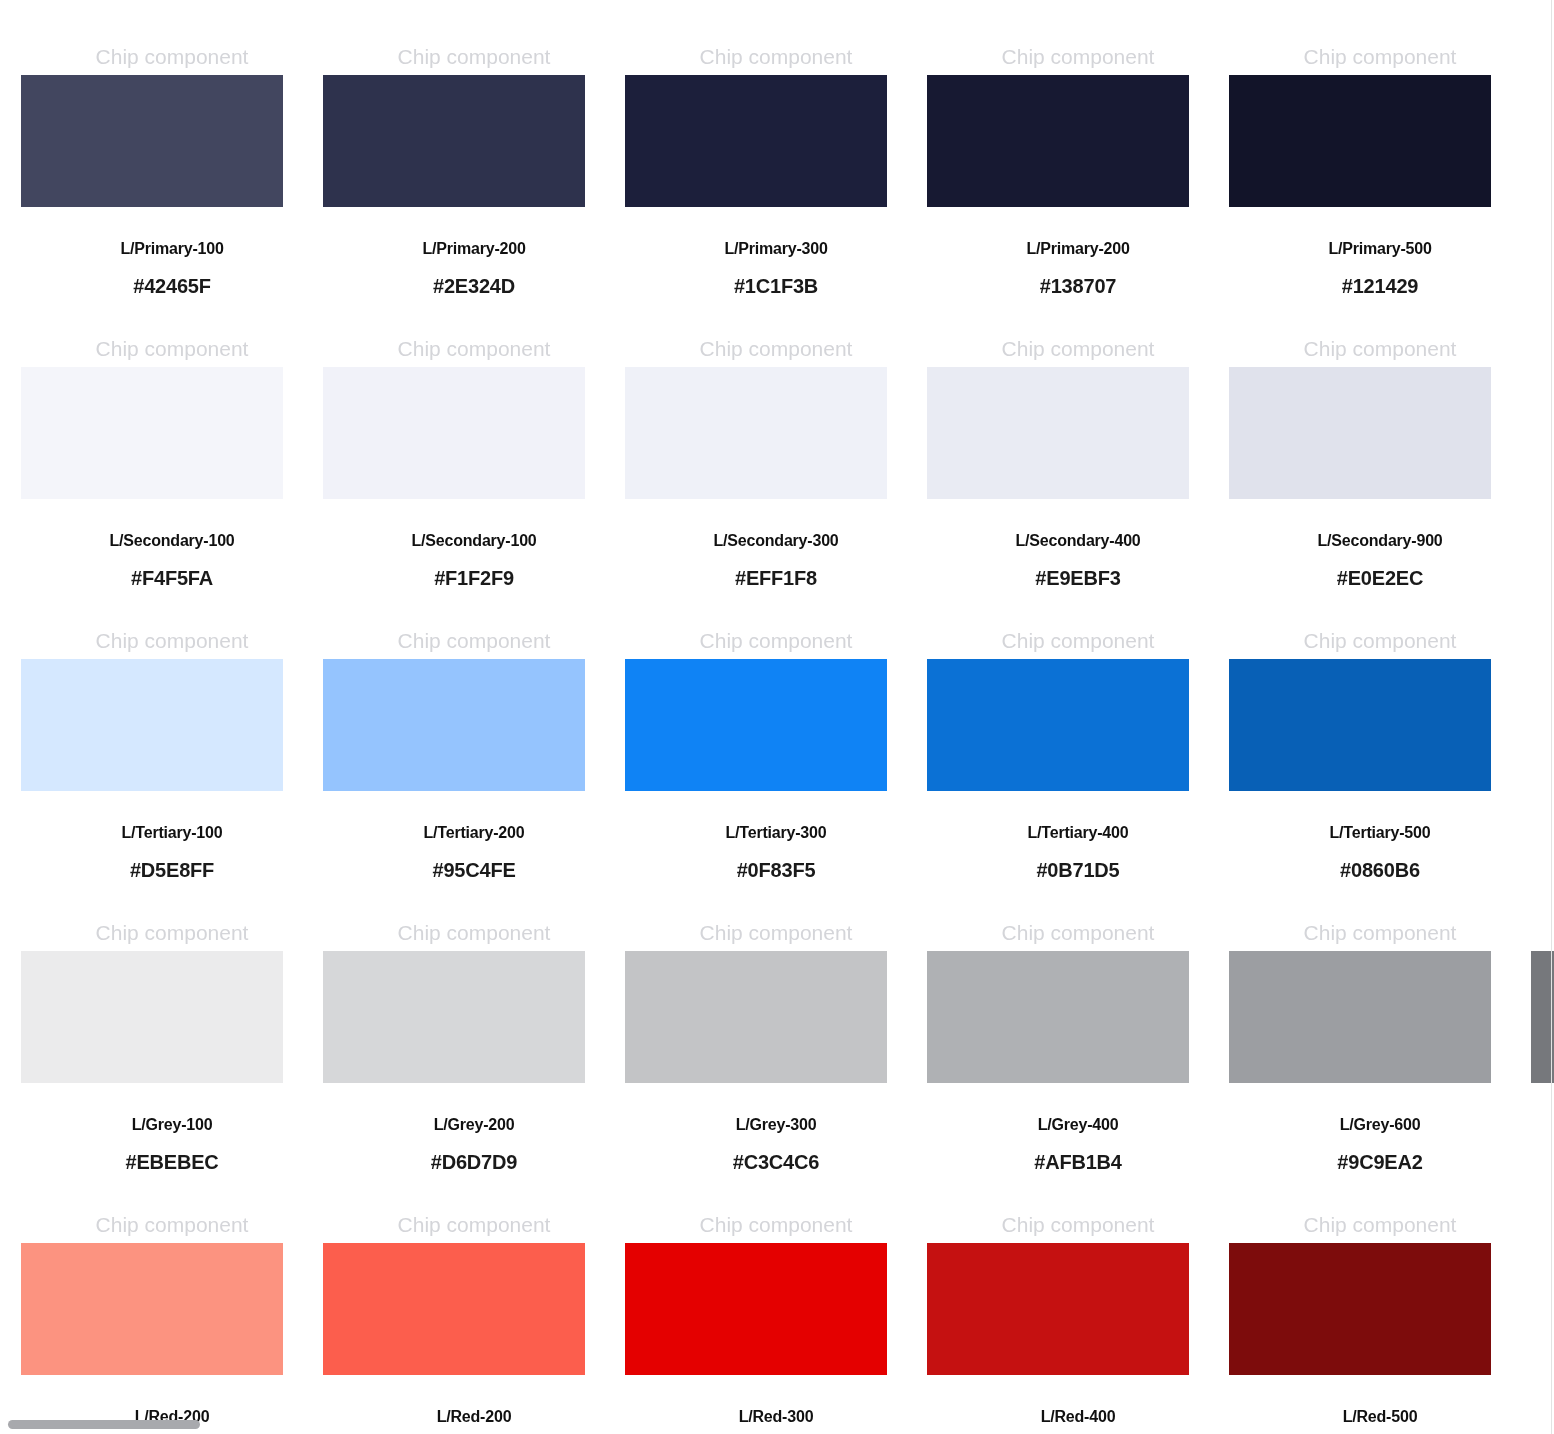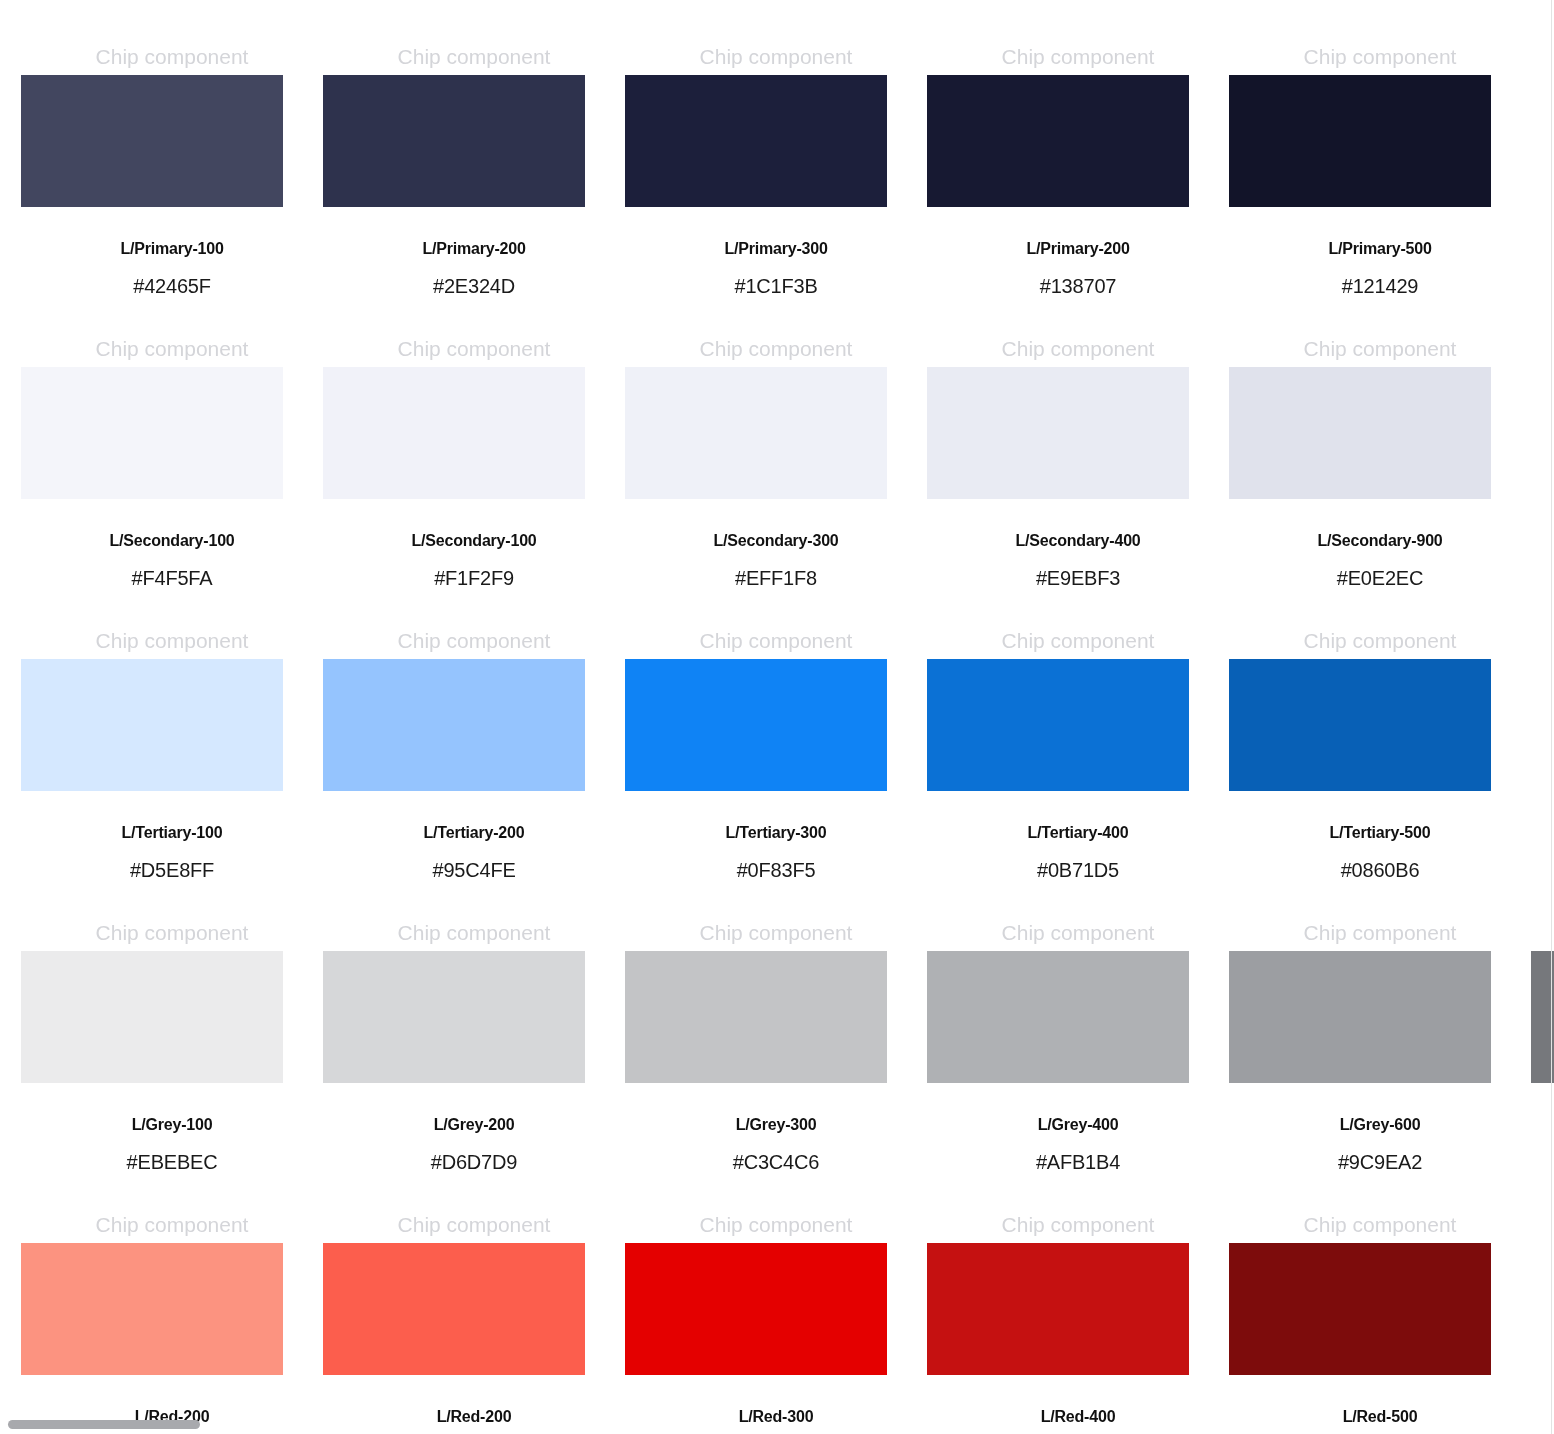--- a/index.html
+++ b/index.html
@@ -72,21 +72,21 @@
     font-weight: 700;
     color: #111111;
     white-space: nowrap;
     letter-spacing: -0.2px;
   }
 
   .chip-hex {
     margin-top: 13px;
     font-size: 20px;
     line-height: 25px;
-    font-weight: 400;
+    font-weight: 700;
     color: #1a1a1a;
     white-space: nowrap;
     letter-spacing: -0.2px;
   }
 
   
   .hscroll-track {
     position: absolute;
     left: 0px;
     bottom: 0px;

